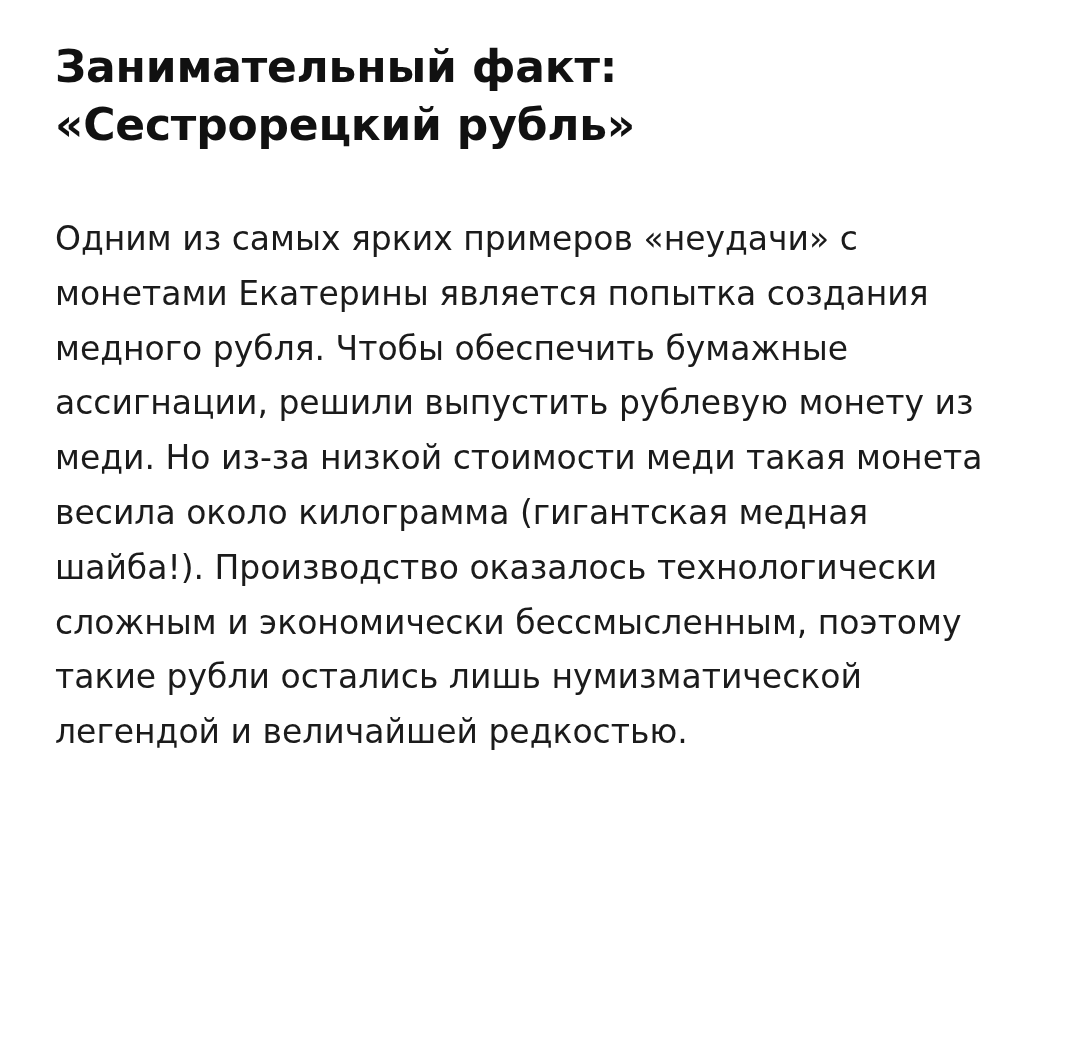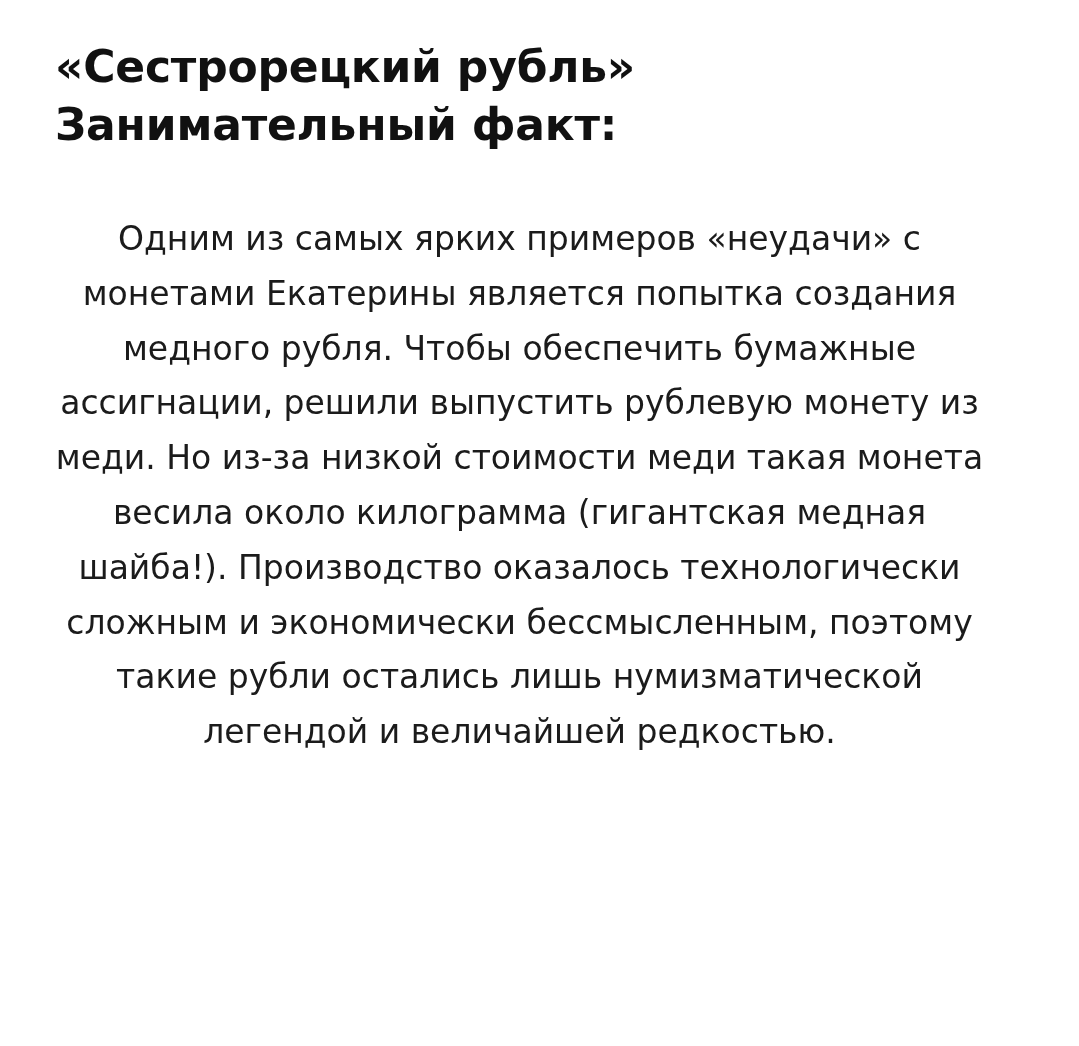--- a/index.html
+++ b/index.html
@@ -35,25 +35,25 @@
     display: block;
     white-space: pre;
   }
   .article-body {
     font-size: 33px;
     line-height: 1.66;
     font-weight: 400;
     color: #1b1b1b;
     margin: 0;
     max-width: 930px;
-    text-align: center;
+    text-align: left;
   }
 </style>
 </head>
 <body>
 
 <div class="page">
   <h1 class="article-title">
+    <span class="title-line">Занимательный факт:</span>
     <span class="title-line">«Сестрорецкий рубль»</span>
-    <span class="title-line">Занимательный факт:</span>
   </h1>
   <p class="article-body">Одним из самых ярких примеров «неудачи» с монетами Екатерины является попытка создания медного рубля. Чтобы обеспечить бумажные ассигнации, решили выпустить рублевую монету из меди. Но из-за низкой стоимости меди такая монета весила около килограмма (гигантская медная шайба!). Производство оказалось технологически сложным и экономически бессмысленным, поэтому такие рубли остались лишь нумизматической легендой и величайшей редкостью.</p>
 </div>
 
 </body></html>

